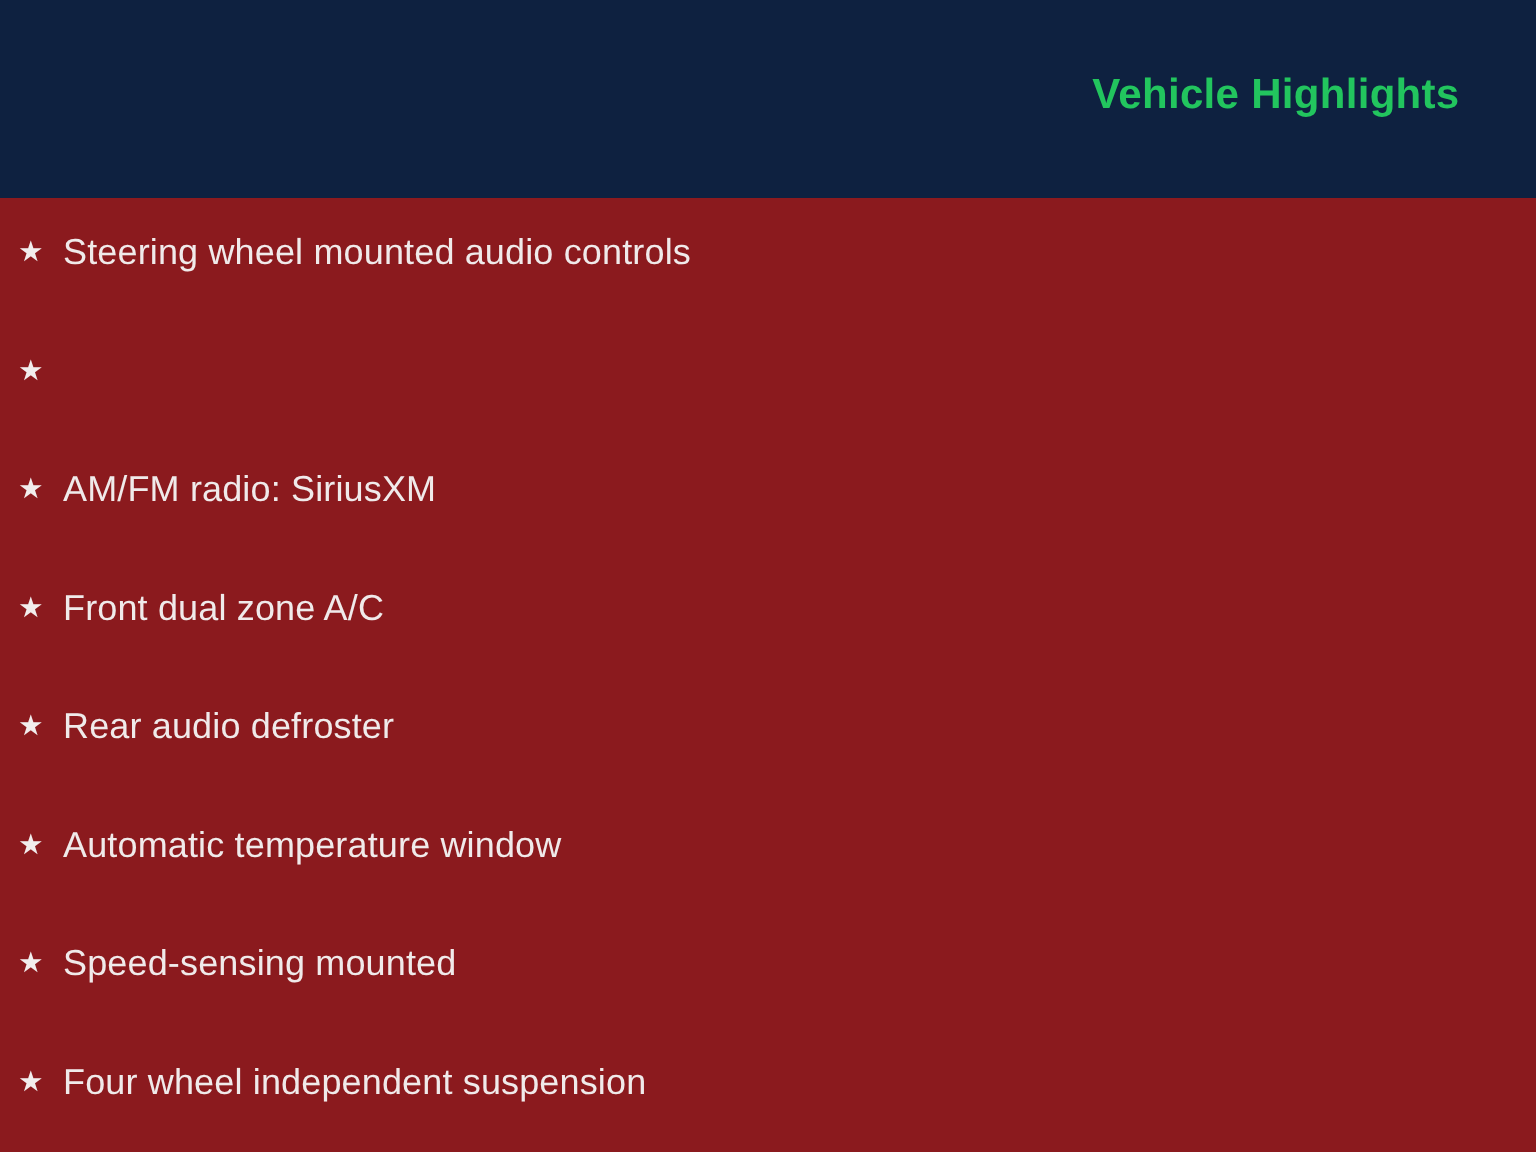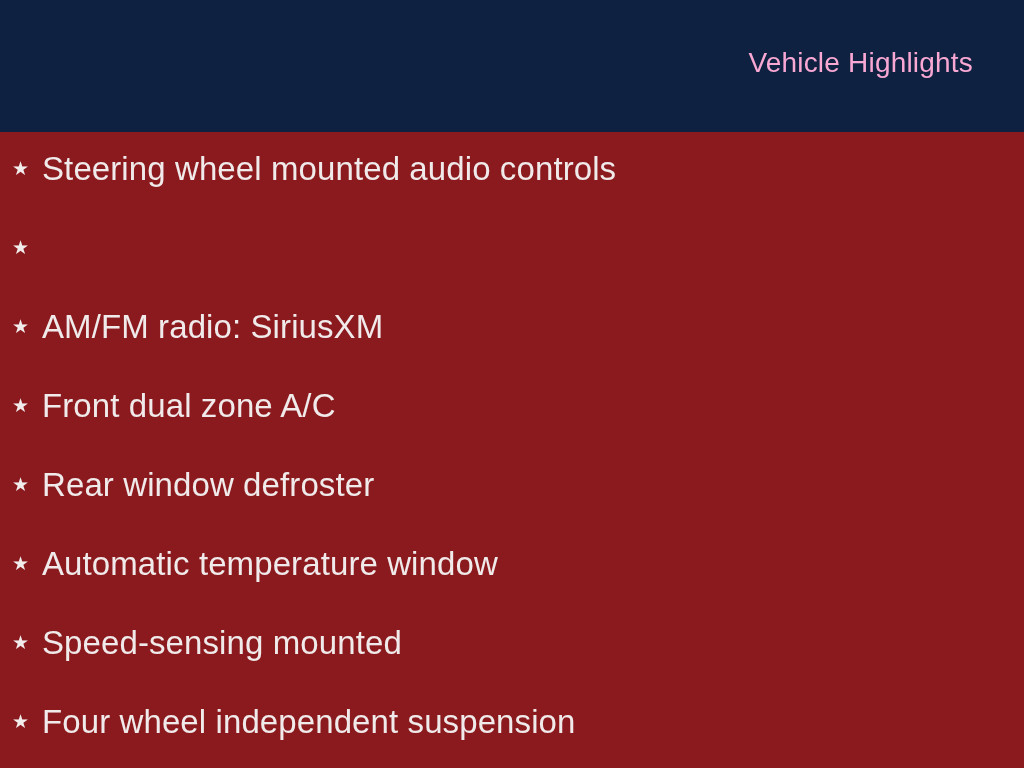--- a/index.html
+++ b/index.html
@@ -26,22 +26,22 @@
     left: 0;
     width: 1024px;
     height: 132px;
     background: #0e2140;
   }
   .header-title {
     position: absolute;
     right: 51px;
     top: 46px;
     font-size: 28px;
-    font-weight: normal;
-    color: #f9a8d4;
+    font-weight: bold;
+    color: #22c55e;
     letter-spacing: 0.2px;
     line-height: 34px;
     white-space: nowrap;
   }
   .features-list {
     position: absolute;
     left: 0;
     top: 132px;
     width: 1024px;
     height: 636px;
@@ -69,21 +69,21 @@
   .bullet-star {
     display: inline-block;
     width: 30px;
     font-size: 19px;
     line-height: 34px;
     color: #f2eded;
     text-align: left;
     flex: 0 0 30px;
   }
   .feature-text {
-    font-size: 33px;
+    font-size: 24px;
     line-height: 34px;
     color: #f0eaea;
     letter-spacing: 0.1px;
     font-weight: normal;
   }
 </style>
 </head>
 <body>
 
 <div class="slide">
@@ -108,21 +108,21 @@
       <span class="feature-text">AM/FM radio: SiriusXM</span>
     </li>
 
     <li class="feature-item">
       <span class="bullet-star">★</span>
       <span class="feature-text">Front dual zone A/C</span>
     </li>
 
     <li class="feature-item">
       <span class="bullet-star">★</span>
-      <span class="feature-text">Rear window defroster</span>
+      <span class="feature-text">Rear audio defroster</span>
     </li>
 
     <li class="feature-item">
       <span class="bullet-star">★</span>
       <span class="feature-text">Automatic temperature window</span>
     </li>
 
     <li class="feature-item">
       <span class="bullet-star">★</span>
       <span class="feature-text">Speed-sensing mounted</span>

